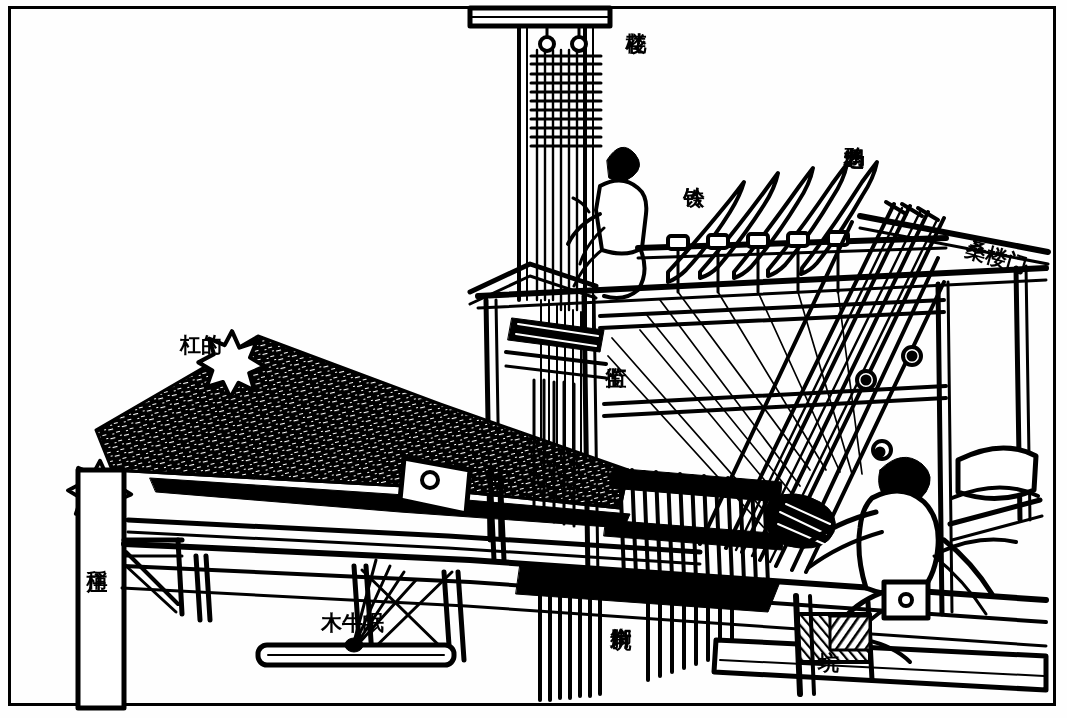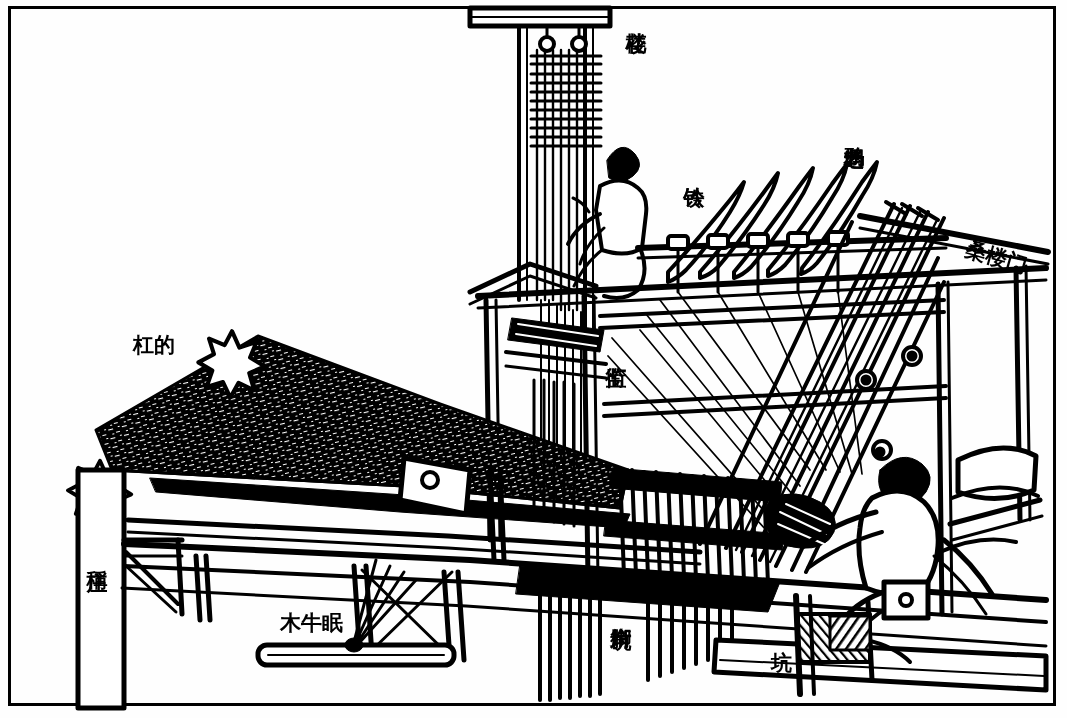--- a/index.html
+++ b/index.html
@@ -15,21 +15,21 @@
     position:absolute;left:8px;top:6px;width:1048px;height:700px;
     border:3px solid #000;box-sizing:border-box;
   }
   svg#figure{position:absolute;left:0;top:0;width:1067px;height:718px;}
   .lbl{
     position:absolute;color:#000;font-size:21px;line-height:1.02;
     font-family:"DejaVu Sans","Liberation Sans",sans-serif;
     font-weight:700;letter-spacing:0px;white-space:pre;
   }
   .lbl.vert{writing-mode:vertical-rl;text-orientation:upright;line-height:1.0;}
-  .lbl.horiz{writing-mode:horizontal-tb;}
+  .lbl.horiz{writing-mode:horizontal-tb;margin-left:47px;}
   .diag span{display:block;}
 </style>
 </head>
 <body>
 
 <div id="page">
 
   <div id="border-frame"></div>
 
   <svg id="figure" viewBox="0 0 1067 718">
@@ -408,19 +408,19 @@
   <div class="lbl diag" style="left:940px;top:218px;">
     <span style="transform:rotate(16deg);transform-origin:left top;display:inline-block;">桑楼门</span>
   </div>
 
   <div class="lbl horiz" style="left:133px;top:335px;">杠的</div>
 
   <div class="lbl vert" style="left:605px;top:350px;">衔监</div>
 
   <div class="lbl vert" style="left:86px;top:554px;">稱庄</div>
 
-  <div class="lbl horiz" style="left:280px;top:613px;">木牛眠</div>
+  <div class="lbl horiz" style="left:274px;top:613px;">木牛眠</div>
 
   <div class="lbl vert" style="left:610px;top:611px;">坑衔脚</div>
 
   <div class="lbl horiz" style="left:771px;top:653px;">坑</div>
 
 </div>
 
 </body></html>

